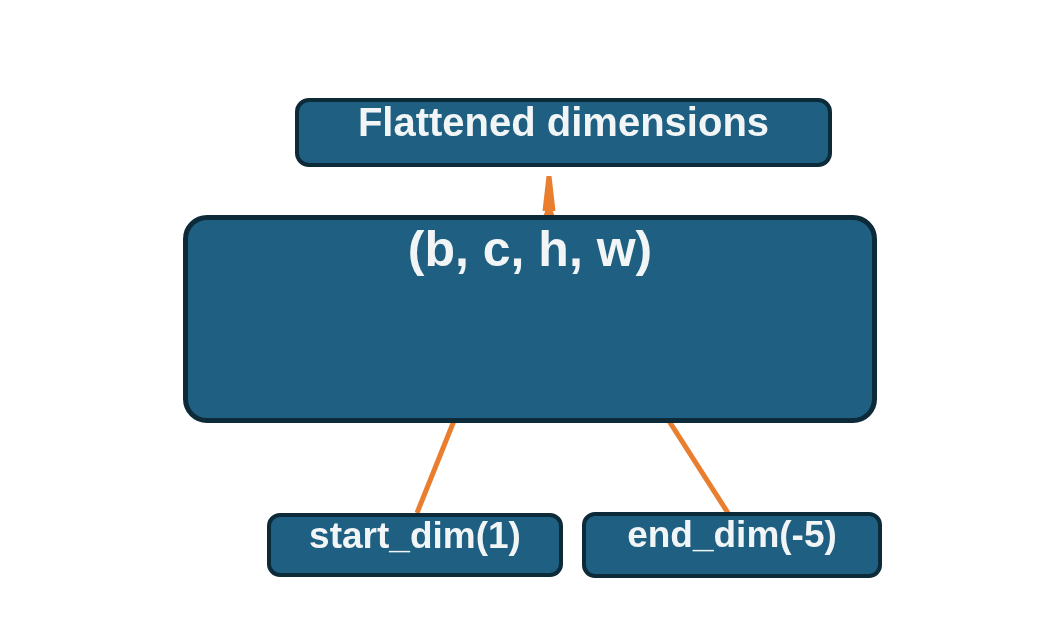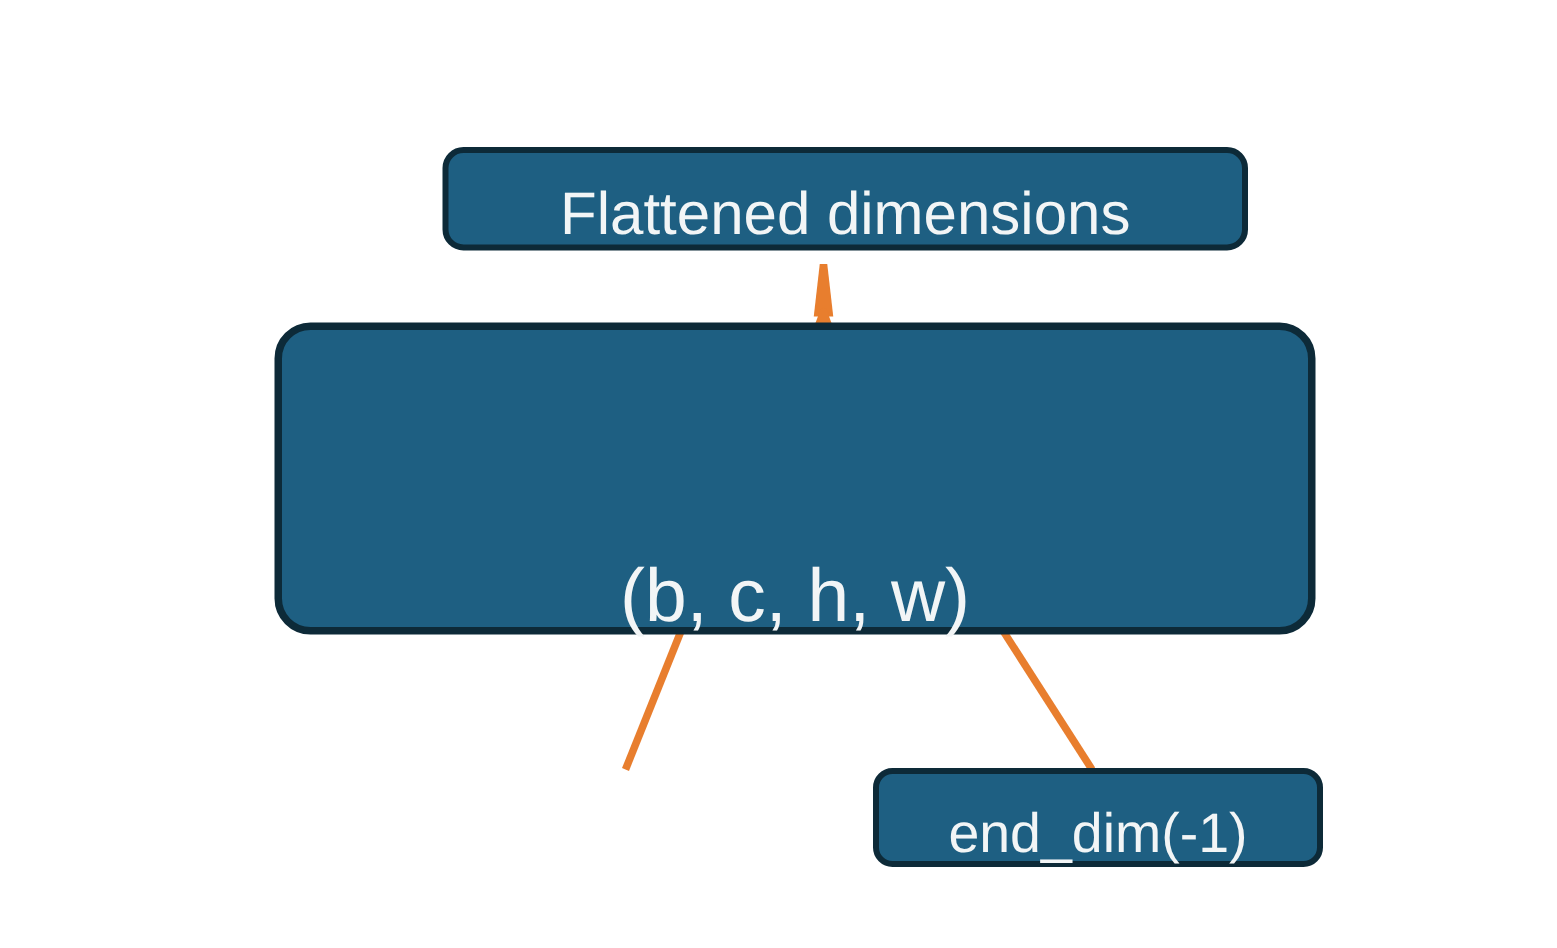--- a/index.html
+++ b/index.html
@@ -23,24 +23,25 @@
     height: 632px;
     pointer-events: none;
   }
   .node {
     position: absolute;
     box-sizing: border-box;
     background: var(--box-fill, #1e5f82);
     border: 4px solid var(--box-border, #0d2a38);
     color: var(--text-color, #f2f5f6);
     display: flex;
-    align-items: flex-end;
+    align-items: flex-start;
     justify-content: center;
     text-align: center;
     line-height: 1;
+    font-weight: bold;
   }
   .node-title {
     left: 295px;
     top: 98px;
     width: 537px;
     height: 69px;
     border-radius: 14px;
     font-size: 40px;
   }
   .node-tensor {
@@ -118,18 +119,21 @@
   </svg>
 
   <div class="node node-title">
     <span>Flattened dimensions</span>
   </div>
 
   <div class="node node-tensor">
     <span>(b, c, h, w)</span>
   </div>
 
+  <div class="node node-start">
+    <span>start_dim(1)</span>
+  </div>
 
   <div class="node node-end">
-    <span>end_dim(-1)</span>
+    <span>end_dim(-5)</span>
   </div>
 
 </div>
 
 </body></html>

